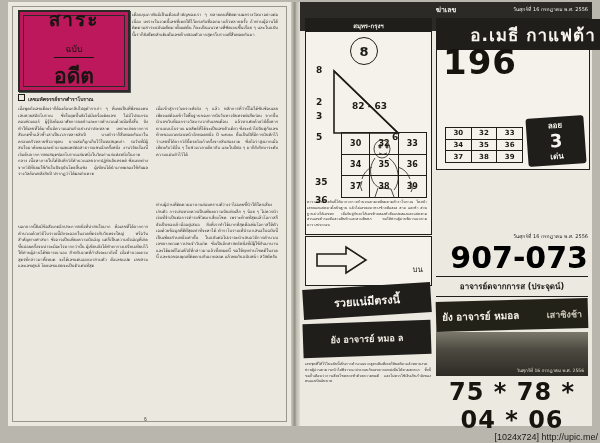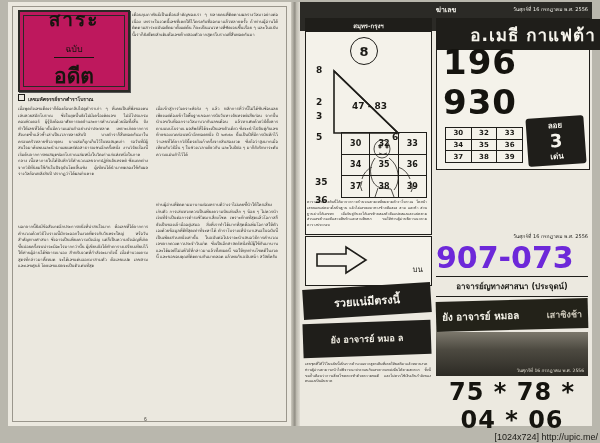--- a/index.html
+++ b/index.html
@@ -101,22 +101,22 @@
   .tbl2 td{border:1px solid #1f1e1a;font-size:7px;text-align:center;font-weight:bold;color:#1b1a16;
            font-family:"DejaVu Sans",sans-serif;}
   .loi{position:absolute;right:4px;top:98px;width:58px;height:48px;background:#1f1e1a;border-radius:3px;
        color:#f6f4ec;text-align:center;transform:rotate(-4deg);}
   .loi .l1{font-size:8px;font-weight:bold;margin-top:2px;font-family:"DejaVu Sans",sans-serif;}
   .loi .l2{font-size:18px;font-weight:bold;line-height:1;font-family:"DejaVu Sans",sans-serif;}
   .loi .l3{font-size:8px;font-weight:bold;font-family:"DejaVu Sans",sans-serif;}
 
   .dateLine{position:absolute;left:436px;top:232px;width:152px;text-align:right;font-size:5px;color:#1f1e1a;
             font-family:"DejaVu Sans",sans-serif;}
-  .numBig2{position:absolute;left:436px;top:240px;width:152px;text-align:left;font-size:30px;font-weight:bold;
-           color:#6d28d9;font-family:"DejaVu Sans",sans-serif;}
+  .numBig2{position:absolute;left:436px;top:240px;width:152px;text-align:right;font-size:30px;font-weight:bold;
+           color:#000000;font-family:"DejaVu Sans",sans-serif;}
   .hr1{position:absolute;left:436px;top:276px;width:152px;height:1px;background:#1f1e1a;}
   .authorLine{position:absolute;left:436px;top:280px;width:152px;text-align:center;font-size:8px;font-weight:bold;
               color:#1b1a16;font-family:"DejaVu Sans",sans-serif;}
   .hr2{position:absolute;left:436px;top:296px;width:152px;height:1px;background:#1f1e1a;}
 
   .dark2{position:absolute;left:436px;top:300px;width:152px;height:30px;background:#232219;
          transform:rotate(-1.5deg);}
   .dark2 .a{position:absolute;left:6px;top:8px;font-size:10px;font-weight:bold;color:#f3f1e7;
             font-family:"DejaVu Sans",sans-serif;}
   .dark2 .b{position:absolute;right:6px;top:9px;font-size:9px;font-weight:bold;color:#cfcabb;
@@ -189,21 +189,21 @@
     <svg class="tri" viewBox="0 0 74 74">
       <polygon points="4,4 4,66 68,66" fill="none" stroke="#1f1e1a" stroke-width="1.6"></polygon>
       <line x1="4" y1="4" x2="68" y2="66" stroke="#1f1e1a" stroke-width="1.6"></line>
     </svg>
 
     <div class="tnum n8">8</div>
     <div class="tnum n2">2</div>
     <div class="tnum n3">3</div>
     <div class="tnum n5">5</div>
     <div class="tnum n6">6</div>
-    <div class="tnum n8283">47 - 83</div>
+    <div class="tnum n8283">82 - 63</div>
     <div class="tnum n35">35</div>
     <div class="tnum n36">36</div>
 
     <svg class="figure" viewBox="0 0 68 60">
       <g fill="none" stroke="#3b3933" stroke-width="0.9">
         <ellipse cx="24" cy="12" rx="8" ry="9"></ellipse>
         <path d="M20 9 q2 -3 5 0"></path>
           <path d="M27 9 q2 -3 5 0"></path>
         <circle cx="22" cy="10" r="1.1" fill="#3b3933"></circle>
           <circle cx="29" cy="10" r="1.1" fill="#3b3933"></circle>
@@ -257,21 +257,20 @@
 
   <div class="blkBox">
     <span>ยัง อาจารย์ หมอ ล</span>
   </div>
 
   <div class="lpTxt">เลขชุดที่ให้ไว้ในฉบับนี้เป็นการคำนวณจากสูตรเดิมที่เคยให้ผลดีมาแล้วหลายงวด ท่านผู้อ่านสามารถนำไปพิจารณาประกอบกับเลขจากแหล่งอื่นได้ตามสะดวก ทั้งนี้ขอย้ำเตือนว่าการเสี่ยงโชคควรทำด้วยความพอดี และไม่ควรใช้เงินเกินกำลังของตนเองเป็นอันขาด</div>
 
   <div class="box brandBox">
     <div class="brandHdr">อ.เมธี กาแฟต้า</div>
     <div class="bigNum bn1">196</div>
-    <div class="bigNum bn2">930</div>
     <div class="tbl2">
       <table>
         <tbody>
             <tr>
               <td>30</td>
               <td>32</td>
               <td>33</td>
             </tr>
         <tr>
               <td>34</td>
@@ -289,21 +288,21 @@
     <div class="loi">
       <div class="l1">ลอย</div>
       <div class="l2">3</div>
       <div class="l3">เด่น</div>
     </div>
   </div>
 
   <div class="dateLine">วันศุกร์ที่ 16 กรกฎาคม พ.ศ. 2556</div>
   <div class="numBig2">907-073</div>
   <div class="hr1"></div>
-  <div class="authorLine">อาจารย์ญทางศาสนา (ประจุดน์)</div>
+  <div class="authorLine">อาจารย์ดจากการส (ประจุดน์)</div>
   <div class="hr2"></div>
 
   <div class="dark2">
     <div class="a">ยัง อาจารย์ หมอล</div>
     <div class="b">เสาซิงช้า</div>
   </div>
 
   <div class="photo">
     <div class="cap">วันศุกร์ที่ 16 กรกฎาคม พ.ศ. 2556</div>
   </div>

